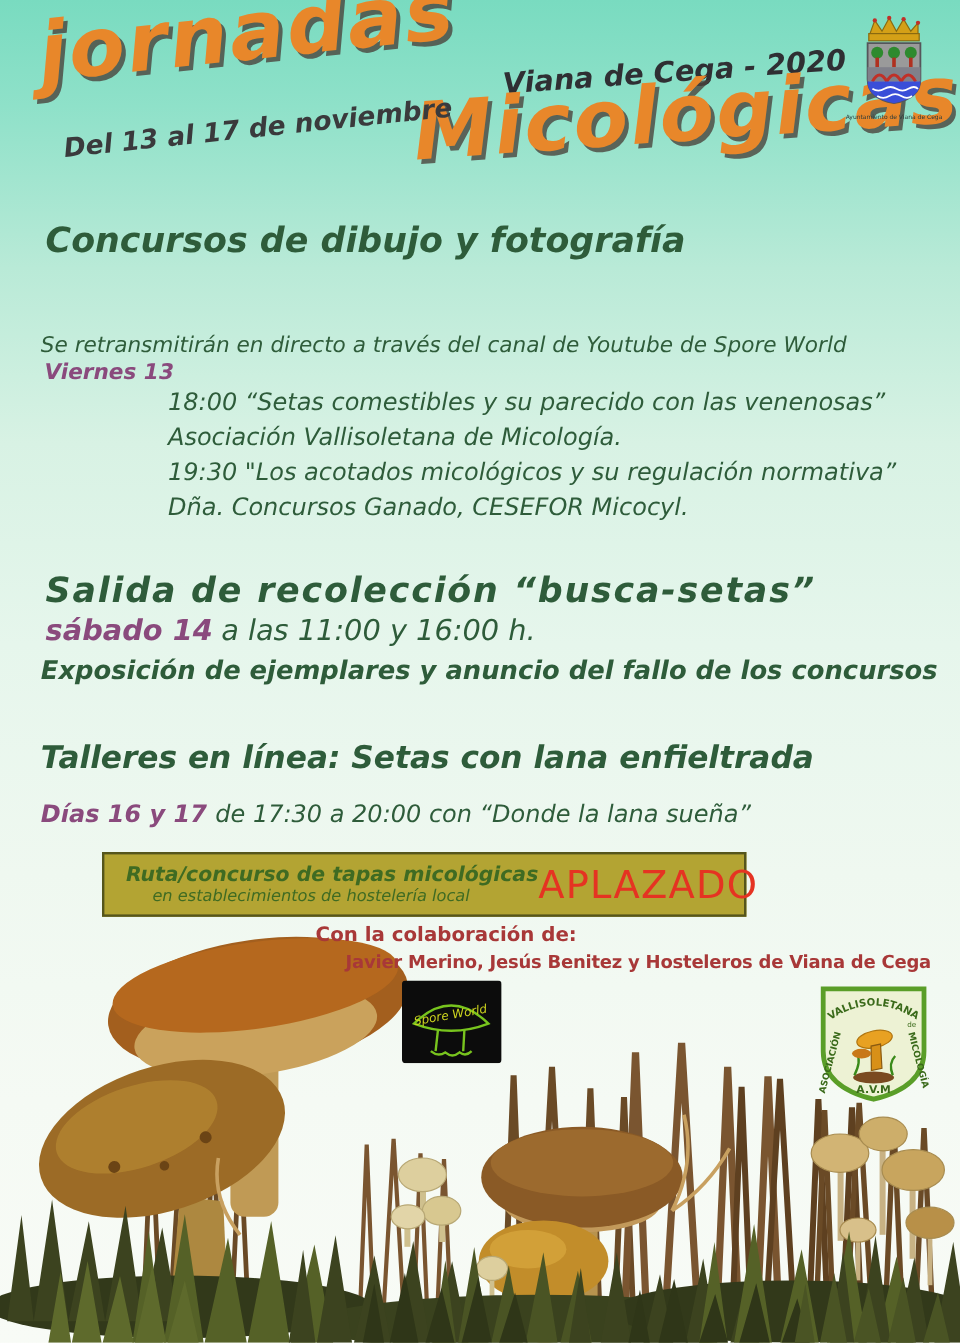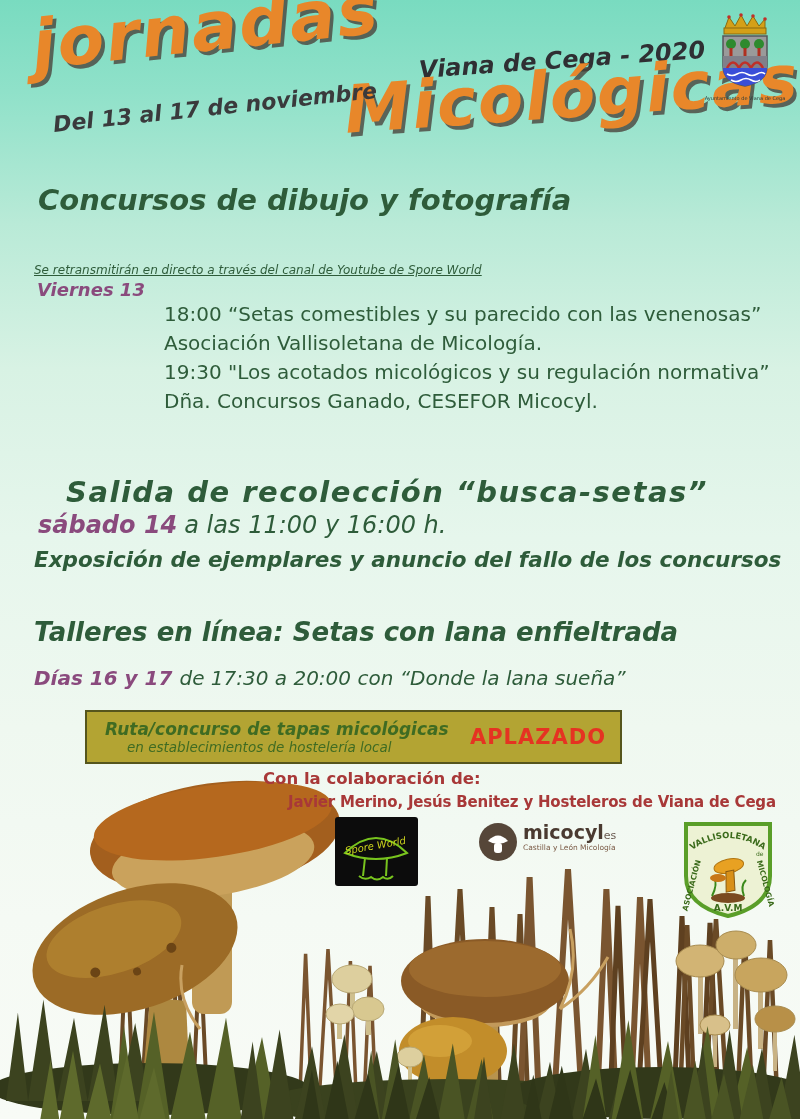--- a/index.html
+++ b/index.html
@@ -29,50 +29,50 @@
   .section{z-index:2;}
   .h1{
     color:var(--heading-green,#2e5c3a);
     font-weight:bold;font-style:italic;white-space:nowrap;line-height:1.15;
   }
   .subline{white-space:nowrap;font-style:italic;}
   .date-prefix{color:var(--date-purple,#8a4a7d);font-weight:bold;margin-right:7px;}
   .detail{color:var(--heading-green,#2e5c3a);font-weight:500;}
   .intro{color:var(--heading-green,#2e5c3a);font-style:italic;white-space:nowrap;}
   .schedule{margin-left:106px;}
-  .schedule-line{color:var(--heading-green,#2e5c3a);font-size:20px;line-height:29px;white-space:nowrap;margin-left:24px;}
+  .schedule-line{color:var(--heading-green,#2e5c3a);font-style:italic;font-size:20px;line-height:29px;white-space:nowrap;}
 
   #sec-concursos{left:38px;top:184px;}
   #sec-concursos .h1{font-size:29px;}
   #sec-concursos .subline{font-size:18px;margin-top:5px;margin-left:4px;}
   #sec-charlas{left:34px;top:252px;}
   #sec-charlas .h1{font-size:29px;}
-  #sec-charlas .intro{font-size:12px;margin-top:11px;text-decoration:underline;}
+  #sec-charlas .intro{font-size:18px;margin-top:25px;}
   #sec-charlas .day{font-size:18px;margin-top:2px;margin-left:3px;color:var(--date-purple,#8a4a7d);font-weight:bold;font-style:italic;}
   #sec-salida{left:38px;top:476px;}
-  #sec-salida .h1{font-size:29px;letter-spacing:1.5px;margin-left:28px;}
+  #sec-salida .h1{font-size:29px;letter-spacing:1.5px;}
   #sec-salida .subline{font-size:24px;margin-top:2px;}
   #sec-exposicion{left:34px;top:548px;}
   #sec-exposicion .h1{font-size:21.5px;}
   #sec-exposicion .subline{font-size:19px;margin-top:8px;}
   #sec-talleres{left:34px;top:618px;}
   #sec-talleres .h1{font-size:26px;}
   #sec-talleres .subline{font-size:20px;margin-top:18px;}
 
   
   .banner{
     left:85px;top:710px;width:537px;height:54px;
     background:var(--banner-bg,#b3a433);
     border:2px solid #55551c;
     display:flex;align-items:center;z-index:2;box-sizing:border-box;
   }
   .banner-left{flex:1;padding-left:18px;}
   .banner-line1{font-size:17px;font-weight:bold;font-style:italic;color:#3f6b22;white-space:nowrap;}
   .banner-line2{font-size:13.5px;font-style:italic;color:#3f6b22;margin-left:22px;white-space:nowrap;}
-  .banner-stamp{font-size:21px;font-weight:bold;color:var(--stamp-red,#e53322);letter-spacing:1px;padding-right:14px;white-space:nowrap;}
+  .banner-stamp{font-size:32px;font-weight:normal;color:var(--stamp-red,#e53322);letter-spacing:1px;padding-right:14px;white-space:nowrap;}
 
   
   .collab-label{left:263px;top:769px;font-size:16.5px;font-weight:bold;color:var(--collab-red,#a83838);z-index:3;white-space:nowrap;}
   .collab-names{left:288px;top:793px;font-size:15px;font-weight:bold;color:var(--collab-red,#a83838);z-index:3;white-space:nowrap;letter-spacing:-0.2px;}
 
   
   .spore-logo{left:335px;top:817px;z-index:3;}
   .micocyl-logo{left:479px;top:823px;display:flex;align-items:flex-start;gap:6px;z-index:3;}
   .micocyl-text{line-height:1;}
   .micocyl-name{font-size:19px;font-weight:bold;color:#4a3a30;}
@@ -166,31 +166,20 @@
   <div class="abs spore-logo">
     <svg width="83" height="69" viewBox="0 0 83 69">
       <rect x="0" y="0" width="83" height="69" rx="3" fill="#0c0c0c"></rect>
       <path d="M10,36 Q41,6 72,36 Q41,48 10,36 Z" fill="none" stroke="#78c41e" stroke-width="2"></path>
       <text x="41" y="32" text-anchor="middle" font-size="10" font-style="italic" fill="#cdd41e" transform="rotate(-10 41 32)">Spore World</text>
       <path d="M30,41 L28,59 M52,41 L51,59" stroke="#78c41e" stroke-width="2" fill="none"></path>
       <path d="M24,59 q6,5 12,1 q6,5 12,0 q5,4 10,-1" stroke="#78c41e" stroke-width="2" fill="none"></path>
     </svg>
   </div>
 
-  <div class="abs micocyl-logo">
-    <svg width="38" height="38" viewBox="0 0 38 38">
-      <circle cx="19" cy="19" r="19" fill="#564639"></circle>
-      <path d="M9,18 q10,-11 20,0 q-10,6 -20,0 Z" fill="#ffffff"></path>
-      <rect x="15" y="20" width="8" height="10" rx="3" fill="#ffffff"></rect>
-    </svg>
-    <div class="micocyl-text">
-      <span class="micocyl-name">micocyl</span><span class="micocyl-tld">es</span>
-      <div class="micocyl-tagline">Castilla y León Micología</div>
-    </div>
-  </div>
 
   <div class="abs avm-logo">
     <svg width="112" height="112" viewBox="0 0 112 112">
       <path d="M14,12 h84 v52 q0,30 -42,40 q-42,-10 -42,-40 Z" fill="#edf2d4" stroke="#5a9e28" stroke-width="4"></path>
       <path id="avmArc" d="M20,38 Q56,14 92,38" fill="none"></path>
       <text font-size="8.5" font-weight="bold" fill="#3a6a1a"><textPath href="#avmArc">VALLISOLETANA</textPath></text>
       <text x="22" y="74" font-size="7.5" font-weight="bold" fill="#3a6a1a" text-anchor="middle" transform="rotate(-75 22 74)">ASOCIACIÓN</text>
       <text x="91" y="72" font-size="7.5" font-weight="bold" fill="#3a6a1a" text-anchor="middle" transform="rotate(75 91 72)">MICOLOGÍA</text>
       <text x="84" y="44" font-size="6" fill="#3a6a1a">de</text>
       <ellipse cx="56" cy="86" rx="17" ry="5" fill="#7a4a20"></ellipse>

